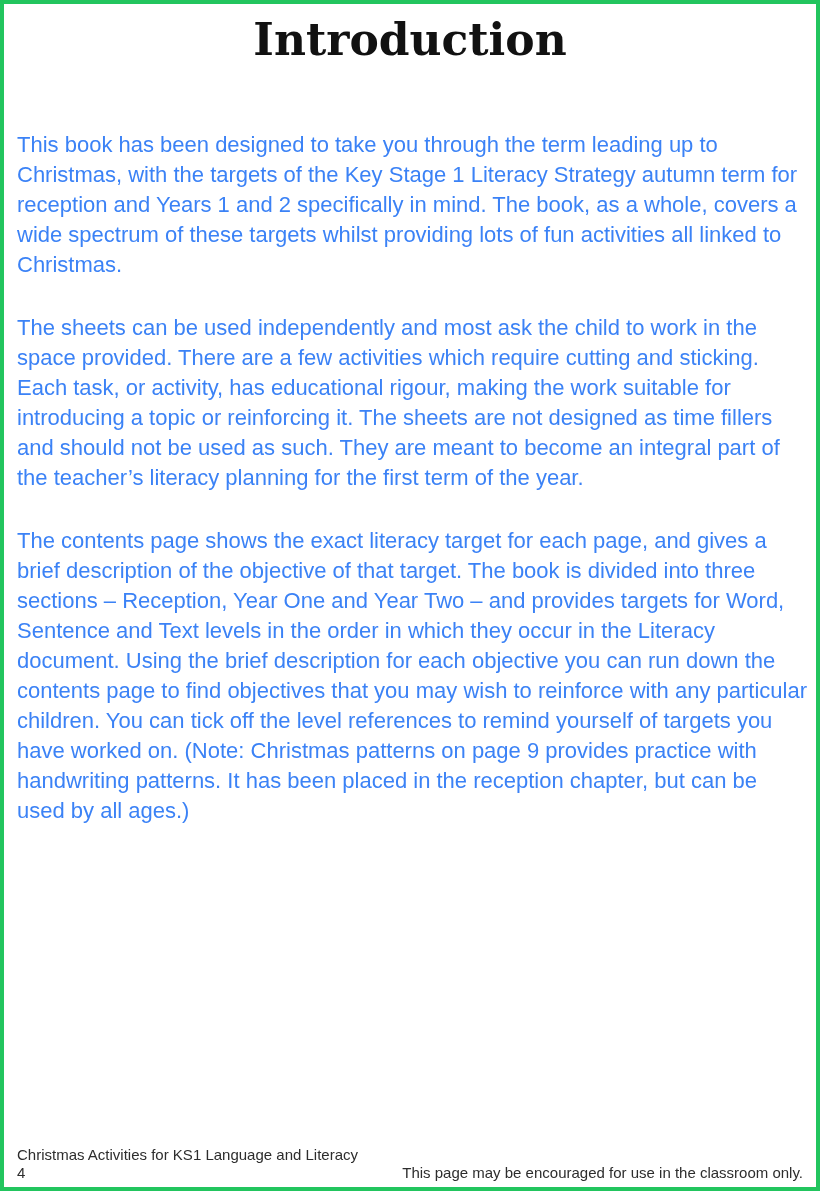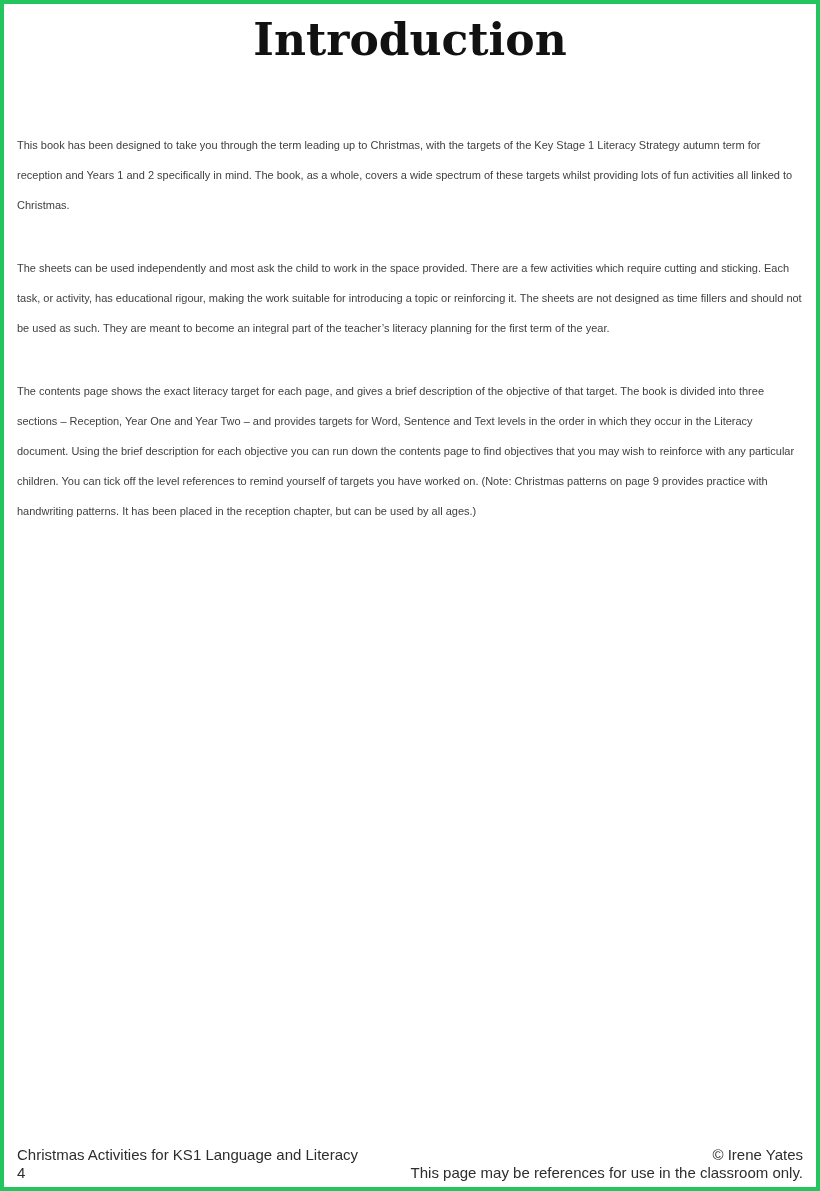--- a/index.html
+++ b/index.html
@@ -33,23 +33,23 @@
     letter-spacing: 0px;
   }
   .content {
     position: absolute;
     top: 126px;
     left: 13px;
     width: 790px;
   }
   .content p {
     margin: 0 0 33px 0;
-    font-size: 11px;
+    font-size: 22px;
     line-height: 30px;
-    color: #404040;
+    color: #3b82f6;
   }
   .footer {
     position: absolute;
     left: 13px;
     right: 13px;
     bottom: 5px;
     display: flex;
     justify-content: space-between;
     align-items: flex-end;
     font-size: 15px;
@@ -73,18 +73,17 @@
     <p>The sheets can be used independently and most ask the child to work in the space provided. There are a few activities which require cutting and sticking. Each task, or activity, has educational rigour, making the work suitable for introducing a topic or reinforcing it. The sheets are not designed as time fillers and should not be used as such. They are meant to become an integral part of the teacher’s literacy planning for the first term of the year.</p>
     <p>The contents page shows the exact literacy target for each page, and gives a brief description of the objective of that target. The book is divided into three sections – Reception, Year One and Year Two – and provides targets for Word, Sentence and Text levels in the order in which they occur in the Literacy document. Using the brief description for each objective you can run down the contents page to find objectives that you may wish to reinforce with any particular children. You can tick off the level references to remind yourself of targets you have worked on. (Note: Christmas patterns on page 9 provides practice with handwriting patterns. It has been placed in the reception chapter, but can be used by all ages.)</p>
   </main>
 
   <footer class="footer">
     <div class="footer-left">
       <div>Christmas Activities for KS1 Language and Literacy</div>
       <div>4</div>
     </div>
     <div class="footer-right">
-      <div>© Irene Yates</div>
-      <div>This page may be references for use in the classroom only.</div>
+      <div>This page may be encouraged for use in the classroom only.</div>
     </div>
   </footer>
 
 </div>
 
 </body></html>

